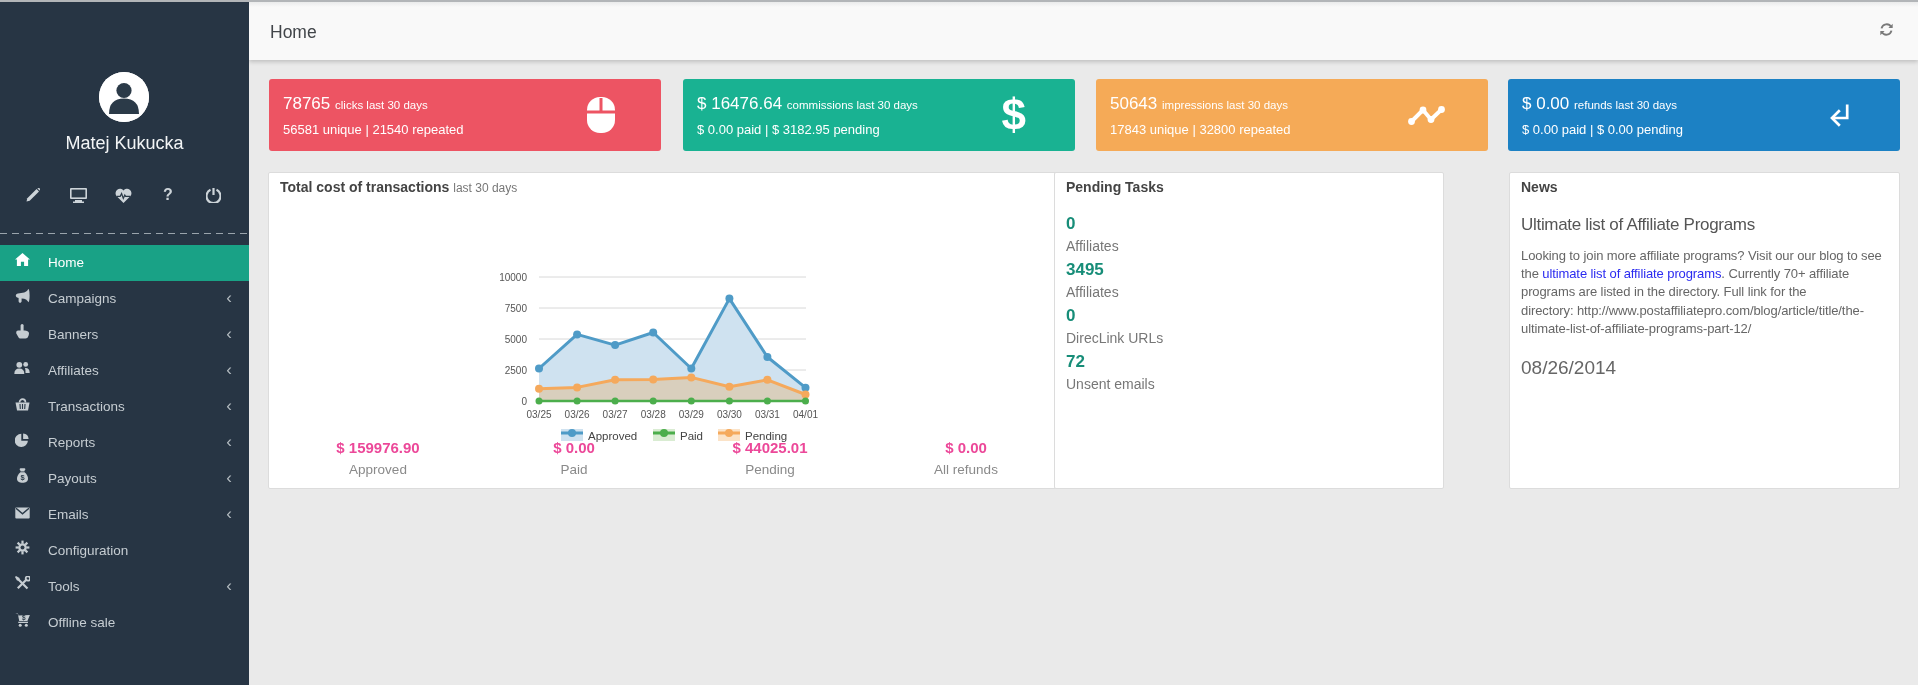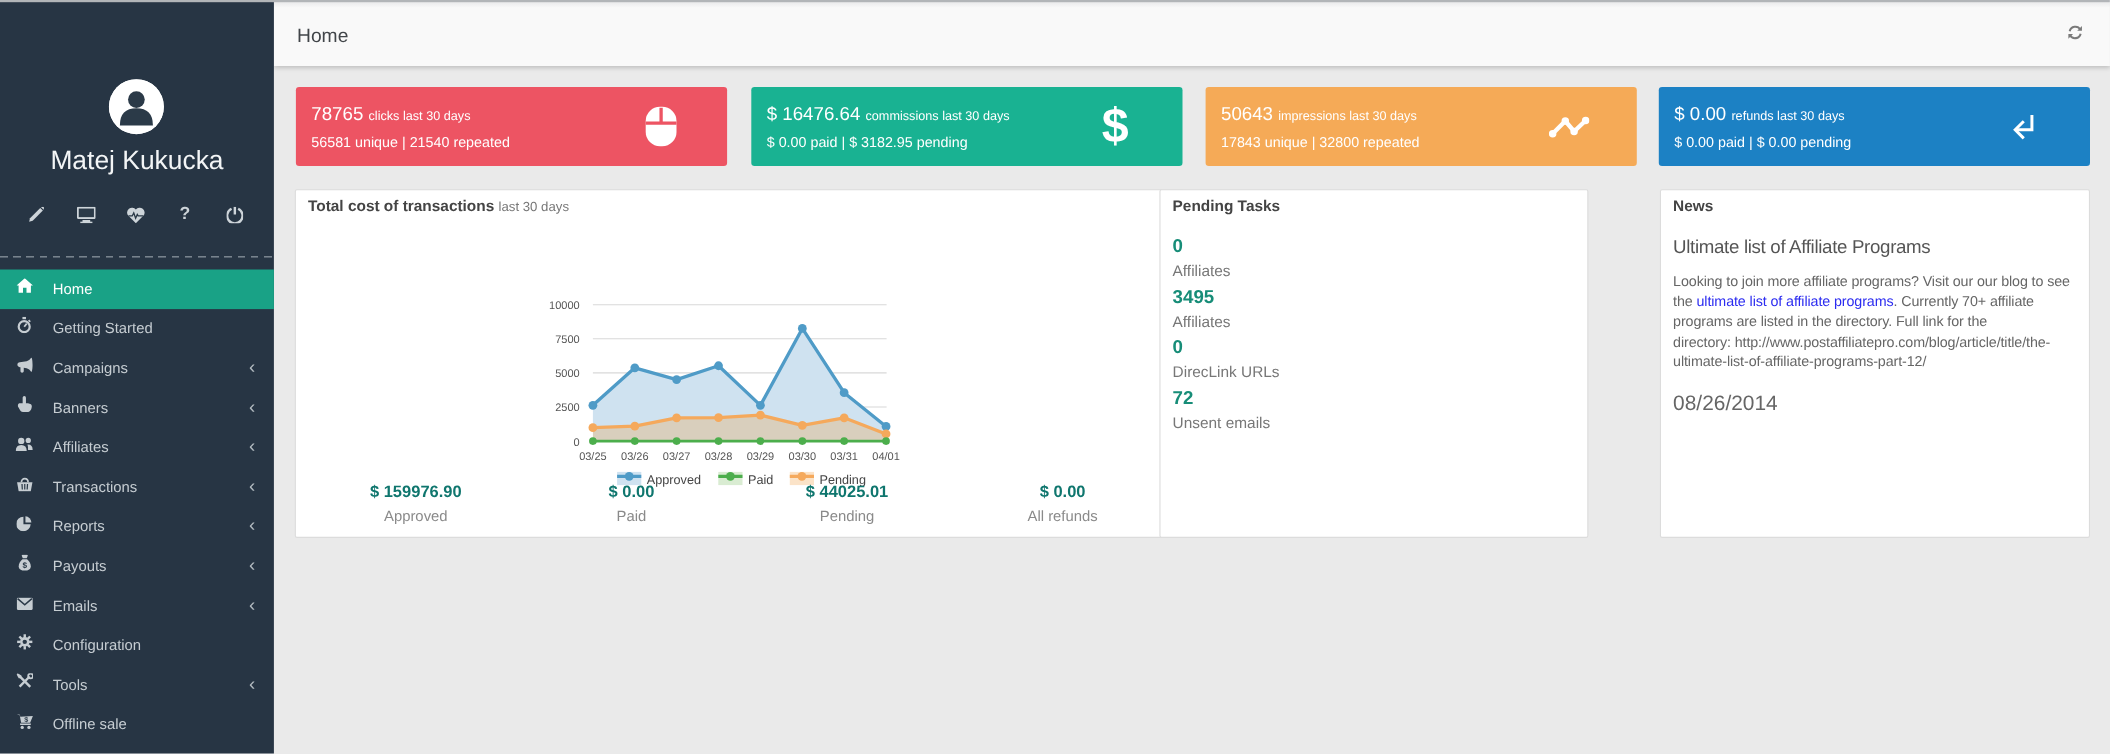--- a/index.html
+++ b/index.html
@@ -6,21 +6,21 @@
 html,body { width:1918px; height:685px; overflow:hidden; font-family:"Liberation Sans", sans-serif; background:#eaeaea; }
 
 
 #sidebar { position:absolute; left:0; top:0; width:249px; height:685px; background:#273544; z-index:5; }
 #sbheader { position:absolute; left:0; top:0; width:249px; height:60px; background:#2e3e4d; box-shadow:0 3px 5px rgba(0,0,0,0.25); }
 #backarrow { position:absolute; left:19px; top:17px; width:15px; height:24px; }
 #logo { position:absolute; left:78px; top:18px; width:24px; height:24px; border-radius:50%;
   background:radial-gradient(circle at 45% 22%, #8fb2cd 0%, #4a7da8 42%, #2d5a83 75%, #24496b 100%); }
 #logotext { position:absolute; left:111px; top:22px; font-size:13.5px; font-weight:bold; font-style:italic; color:#4a3b31; letter-spacing:0.8px; }
 #avatar { position:absolute; left:99px; top:72px; width:50px; height:50px; border-radius:50%; background:#fff; }
-#uname { position:absolute; left:0; top:133px; width:249px; text-align:center; color:#f3f5f6; font-size:24px; }
+#uname { position:absolute; left:0; top:133px; width:249px; text-align:center; color:#f3f5f6; font-size:18px; }
 .sico { position:absolute; top:188px; color:#cdd4d9; font-size:15px; width:30px; text-align:center; }
 #dash { position:absolute; left:0; top:233px; width:249px; height:1px; background:repeating-linear-gradient(90deg,#9aa4ac 0,#9aa4ac 7px,transparent 7px,transparent 12px); }
 
 #menu { position:absolute; left:0; top:245px; width:249px; }
 .mi { position:relative; height:36px; line-height:36px; color:#c6cdd2; font-size:13.5px; }
 .mi.active { background:#19a286; color:#fff; }
 .mi .ic { position:absolute; left:13px; top:0; width:18px; text-align:center; }
 .mi .tx { position:absolute; left:48px; top:0; }
 .mi .ch { position:absolute; right:17px; top:-1px; font-size:17px; color:#b3bbc0; }
 
@@ -50,21 +50,21 @@
 #ptasks { left:805px; width:390px; height:317px; }
 #pnews  { left:1260px; width:391px; height:317px; }
 
 .ptitle { position:absolute; left:11px; top:6px; font-size:14px; font-weight:bold; color:#444; }
 .ptitle small { font-size:12px; font-weight:normal; color:#777; }
 
 #chartwrap { position:absolute; left:0; top:68px; width:807px; height:180px;margin-top:24px; }
 
 .sumrow { position:absolute; left:11px; top:266px; width:785px; display:flex; }
 .sumrow .c { width:196px; text-align:center; }
-.sumrow .v { font-size:15px; font-weight:bold; color:#0f766e; }
+.sumrow .v { font-size:15px; font-weight:bold; color:#ec4899; }
 .sumrow .k { font-size:13.5px; color:#8a8a8a; margin-top:6px; }
 
 .tnum { font-size:17px; font-weight:bold; color:#178d78; }
 .tlab { font-size:14px; color:#777; }
 #tasklist { position:absolute; left:11px; top:39px; }
 #tasklist div { line-height:23px; }
 
 #newshead { position:absolute; left:11px; top:42px; font-size:17px; letter-spacing:-0.3px; color:#555; }
 #newsbody { position:absolute; left:11px; top:74px; width:375px; font-size:13px; letter-spacing:-0.1px; color:#666; line-height:18.2px; white-space:nowrap; }
 #newsbody .lnk { color:#2b2bf0; }
@@ -311,31 +311,20 @@
     <div class="mi active">
         <span class="ic">
       <svg width="15" height="14" viewBox="0 0 16 15" fill="#fff">
             <path d="M8 0 L16 7 L14 7 L14 14 L9.7 14 L9.7 9.3 L6.3 9.3 L6.3 14 L2 14 L2 7 L0 7 Z"></path>
           </svg>
       </span>
         <span class="tx">Home</span>
       </div>
     <div class="mi">
         <span class="ic">
-      <svg width="14" height="15" viewBox="0 0 14 15">
-            <circle cx="7" cy="9" r="5" fill="none" stroke="#c6cdd2" stroke-width="2"></circle>
-            <line x1="7" y1="9" x2="9.3" y2="6.2" stroke="#c6cdd2" stroke-width="1.6"></line>
-            <rect x="5.4" y="0" width="3.2" height="2.2" fill="#c6cdd2"></rect>
-            <line x1="11" y1="3" x2="12.5" y2="4.5" stroke="#c6cdd2" stroke-width="1.6"></line>
-          </svg>
-      </span>
-        <span class="tx">Getting Started</span>
-      </div>
-    <div class="mi">
-        <span class="ic">
       <svg width="15" height="14" viewBox="0 0 15 14" fill="#c6cdd2">
             <path d="M13.3 0 C13.3 0 12.2 2.6 9.2 3.4 L3 4.4 C1.6 4.6 0.8 5.5 0.8 6.6 C0.8 7.7 1.6 8.6 3 8.8 L3.6 8.9 L3.6 12.3 C3.6 13.2 4.3 13.8 5.1 13.8 C5.9 13.8 6.6 13.2 6.6 12.3 L6.6 9.4 L9.2 9.8 C12.2 10.6 13.3 13.2 13.3 13.2 C14.2 13.2 14.6 10 14.6 6.6 C14.6 3.2 14.2 0 13.3 0 Z"></path>
           </svg>
       </span>
         <span class="tx">Campaigns</span>
         <span class="ch">‹</span>
       </div>
     <div class="mi">
         <span class="ic">
       <svg width="13" height="15" viewBox="0 0 13 15" fill="#c6cdd2">

